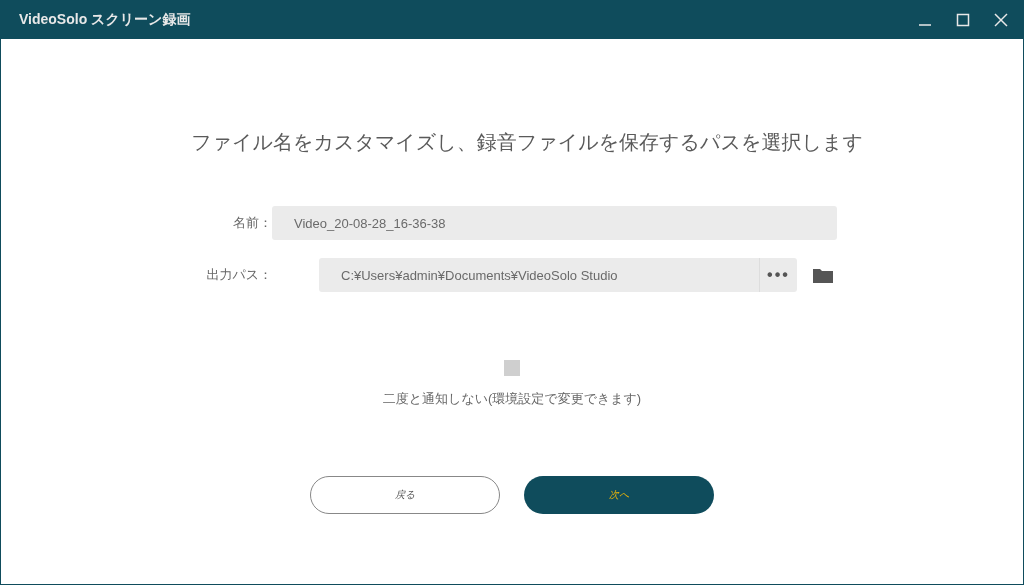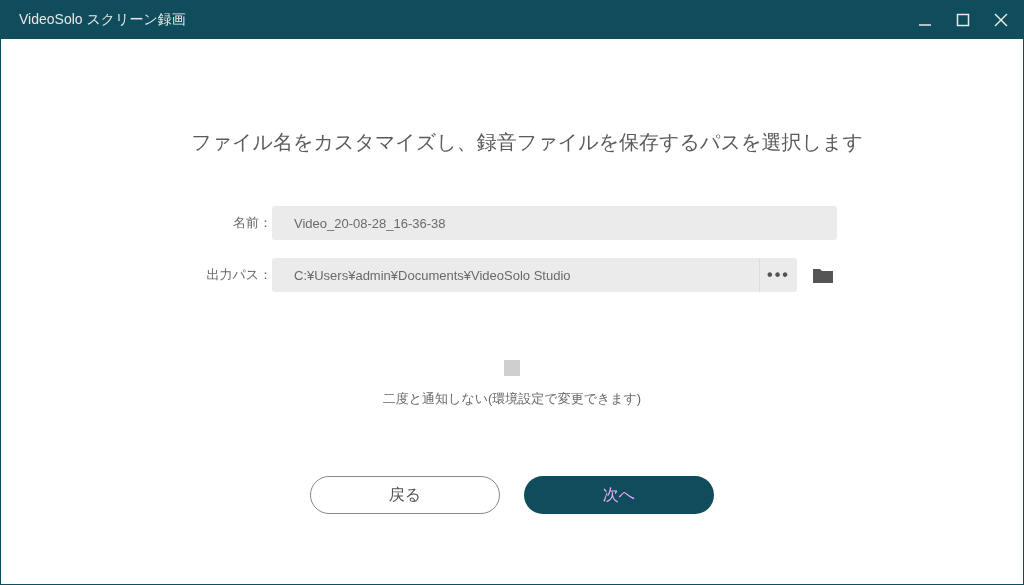--- a/index.html
+++ b/index.html
@@ -26,21 +26,21 @@
       height: 38px;
       background: #0f4c5c;
       display: flex;
       align-items: center;
       justify-content: space-between;
       padding: 0 12px 0 18px;
       color: #e8e8e8;
     }
     .titlebar-title {
       font-size: 14px;
-      font-weight: 400;
+      font-weight: 700;
     }
     .titlebar-controls {
       display: flex;
       align-items: center;
       gap: 18px;
     }
     .titlebar-btn {
       color: #e8e8e8;
       cursor: pointer;
       display: flex;
@@ -88,20 +88,21 @@
       border: none;
       border-radius: 3px;
       padding: 0 22px;
       font-size: 13px;
       color: #6a6a6a;
       outline: none;
     }
     .path-row .text-input {
       border-top-right-radius: 0;
       border-bottom-right-radius: 0;
+      margin-left: 47px;
     }
     .more-btn {
       width: 38px;
       height: 34px;
       background: #ebebeb;
       border: none;
       border-left: 1px solid #ddd;
       cursor: pointer;
       color: #555;
       font-size: 16px;
@@ -141,35 +142,36 @@
       display: flex;
       justify-content: center;
       gap: 24px;
       margin-top: auto;
       margin-bottom: 30px;
     }
     .btn {
       width: 190px;
       height: 38px;
       border-radius: 19px;
-      font-size: 16px;
-      cursor: pointer;
-      display: flex;
-      align-items: center;
-      justify-content: center;
+      font-size: 10px;
+      cursor: pointer;
+      display: flex;
+      align-items: center;
+      justify-content: center;
+      font-style: italic;
     }
     .btn-secondary {
       background: #ffffff;
       border: 1.5px solid #888;
       color: #555;
     }
     .btn-primary {
       background: #0f4c5c;
       border: none;
-      color: #f0abfc;
+      color: #eab308;
     }
   </style>
 </head>
 <body>
 
 <div class="window">
   <div class="titlebar">
     <div class="titlebar-title">VideoSolo スクリーン録画</div>
     <div class="titlebar-controls">
       <div class="titlebar-btn">

